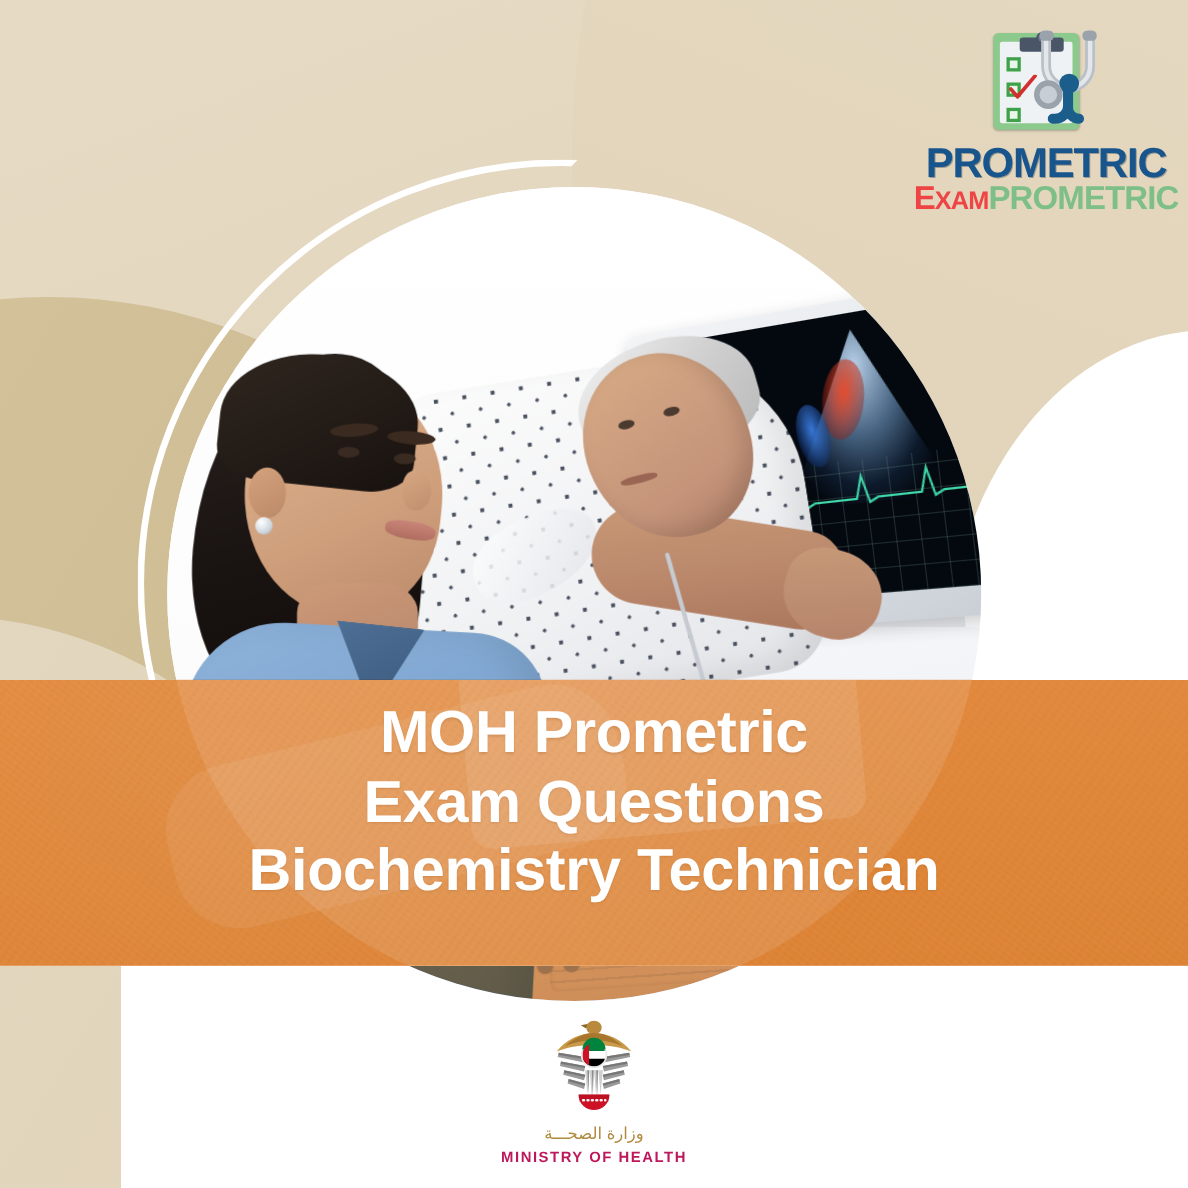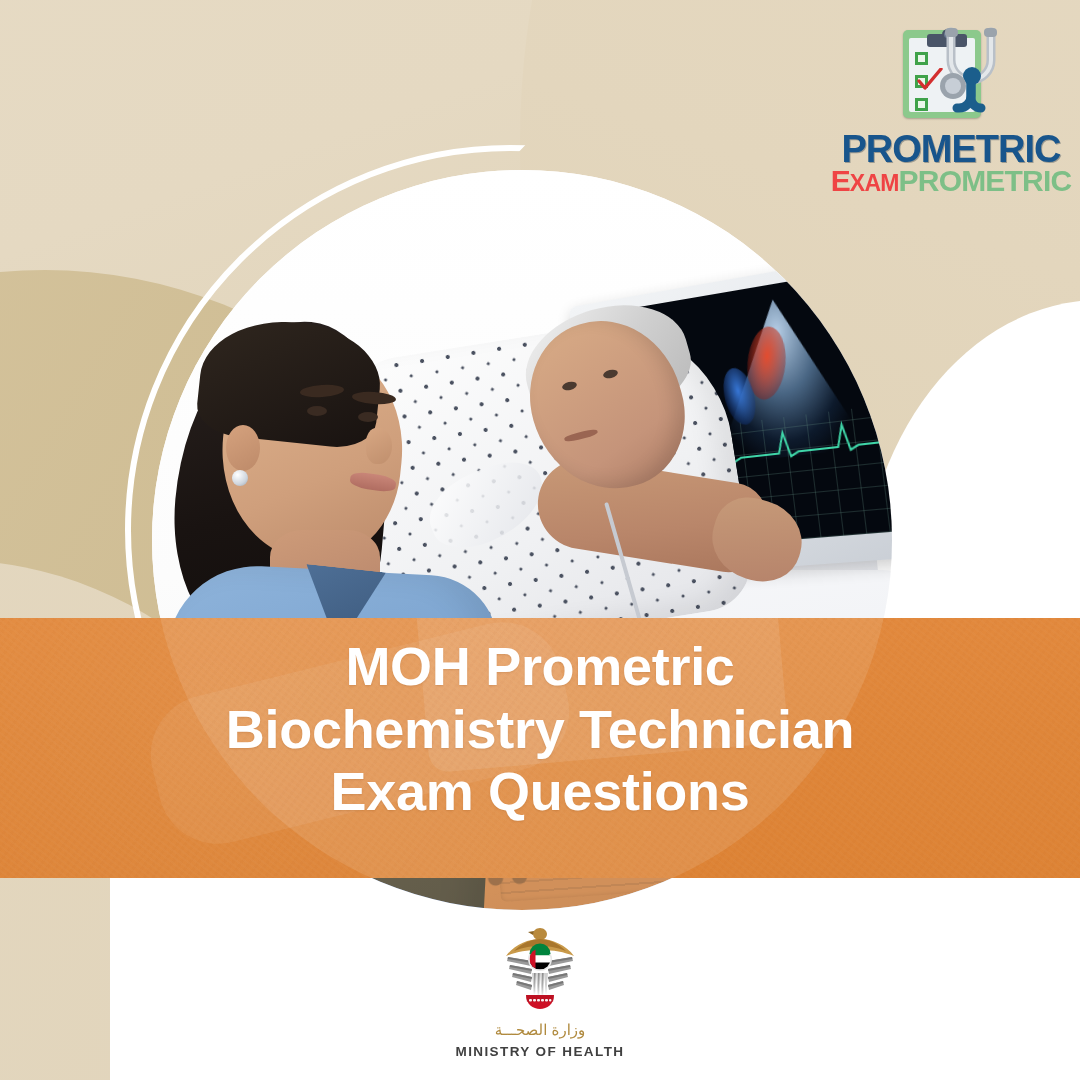--- a/index.html
+++ b/index.html
@@ -508,21 +508,21 @@
     font-size:15px;
     color:#b08a3e;
     letter-spacing:1px;
     direction:rtl;
   }
   .moh-en {
     margin-top:5px;
     font-size:13.5px;
     font-weight:700;
     letter-spacing:1.4px;
-    color:#404040;
+    color:#be185d;
   }
 </style>
 </head>
 <body>
 
 <div id="canvas">
 
   <div class="bg-layer">
     <div class="blob-beige-top"></div>
     <div class="blob-beige-right"></div>
@@ -605,22 +605,22 @@
     </div>
   </div>
 
   <div class="orange-band">
     <div class="band-circle-ghost"></div>
     <div class="band-ghost-machine"></div>
     <div class="band-ghost-arm"></div>
     <div class="band-noise"></div>
     <div class="band-title">
       <div class="line">MOH Prometric</div>
+      <div class="line">Exam Questions</div>
       <div class="line">Biochemistry Technician</div>
-      <div class="line">Exam Questions</div>
     </div>
   </div>
 
   <div class="brand">
     <div class="brand-icon">
       <div class="clipboard">
         <div class="clipboard-paper"></div>
         <div class="cb cb1"></div>
         <div class="cb cb2"></div>
         <div class="cb cb3"></div>

